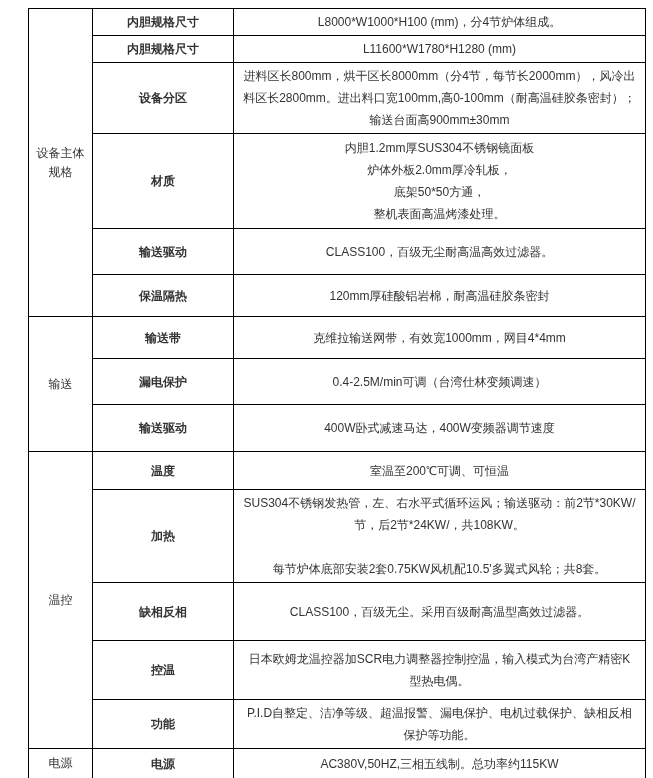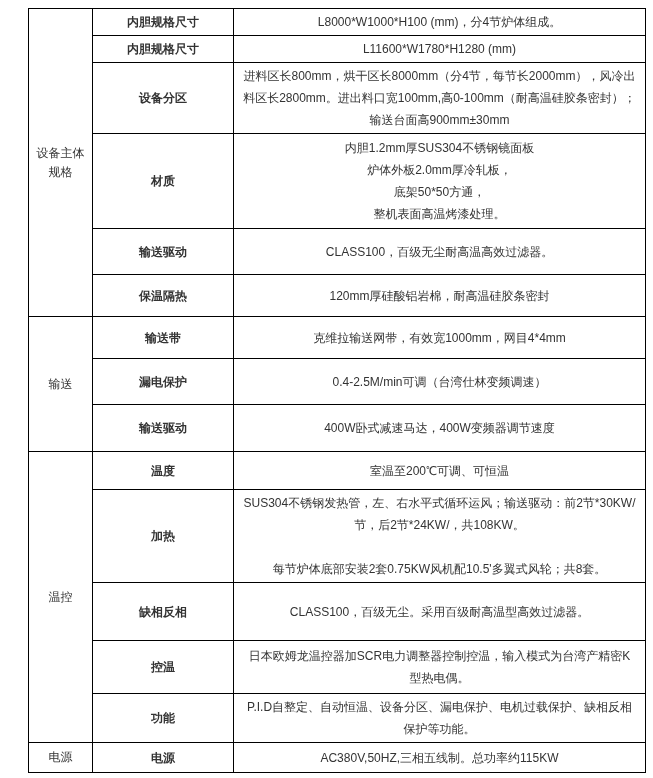--- a/index.html
+++ b/index.html
@@ -110,28 +110,28 @@
       <td class="label">加热</td>
       <td class="value">SUS304不锈钢发热管，左、右水平式循环运风；输送驱动：前2节*30KW/
 节，后2节*24KW/，共108KW。
 
 每节炉体底部安装2套0.75KW风机配10.5'多翼式风轮；共8套。</td>
     </tr>
     <tr style="height:58px">
       <td class="label">缺相反相</td>
       <td class="value">CLASS100，百级无尘。采用百级耐高温型高效过滤器。</td>
     </tr>
-    <tr style="height:53px">
+    <tr style="height:59px">
       <td class="label">控温</td>
       <td class="value">日本欧姆龙温控器加SCR电力调整器控制控温，输入模式为台湾产精密K
 型热电偶。</td>
     </tr>
     <tr style="height:49px">
       <td class="label">功能</td>
-      <td class="value">P.I.D自整定、自动恒温、设备分区、漏电保护、电机过载保护、缺相反相
+      <td class="value">P.I.D自整定、洁净等级、超温报警、漏电保护、电机过载保护、缺相反相
 保护等功能。</td>
     </tr>
 
     <tr style="height:30px">
       <td class="cat">电源</td>
       <td class="label">电源</td>
       <td class="value">AC380V,50HZ,三相五线制。总功率约115KW</td>
     </tr>
   </tbody>
 </table>

